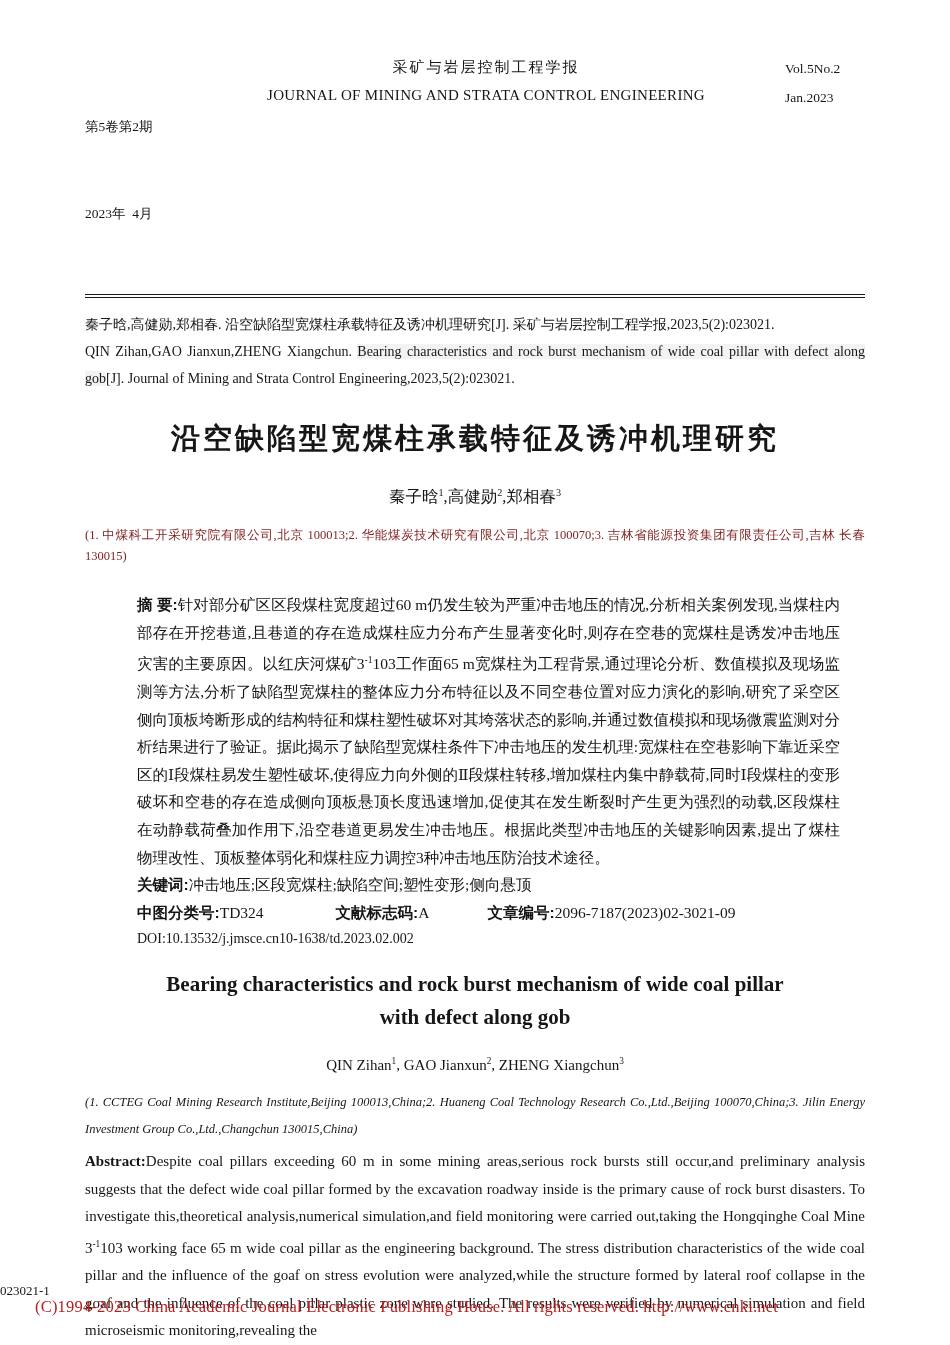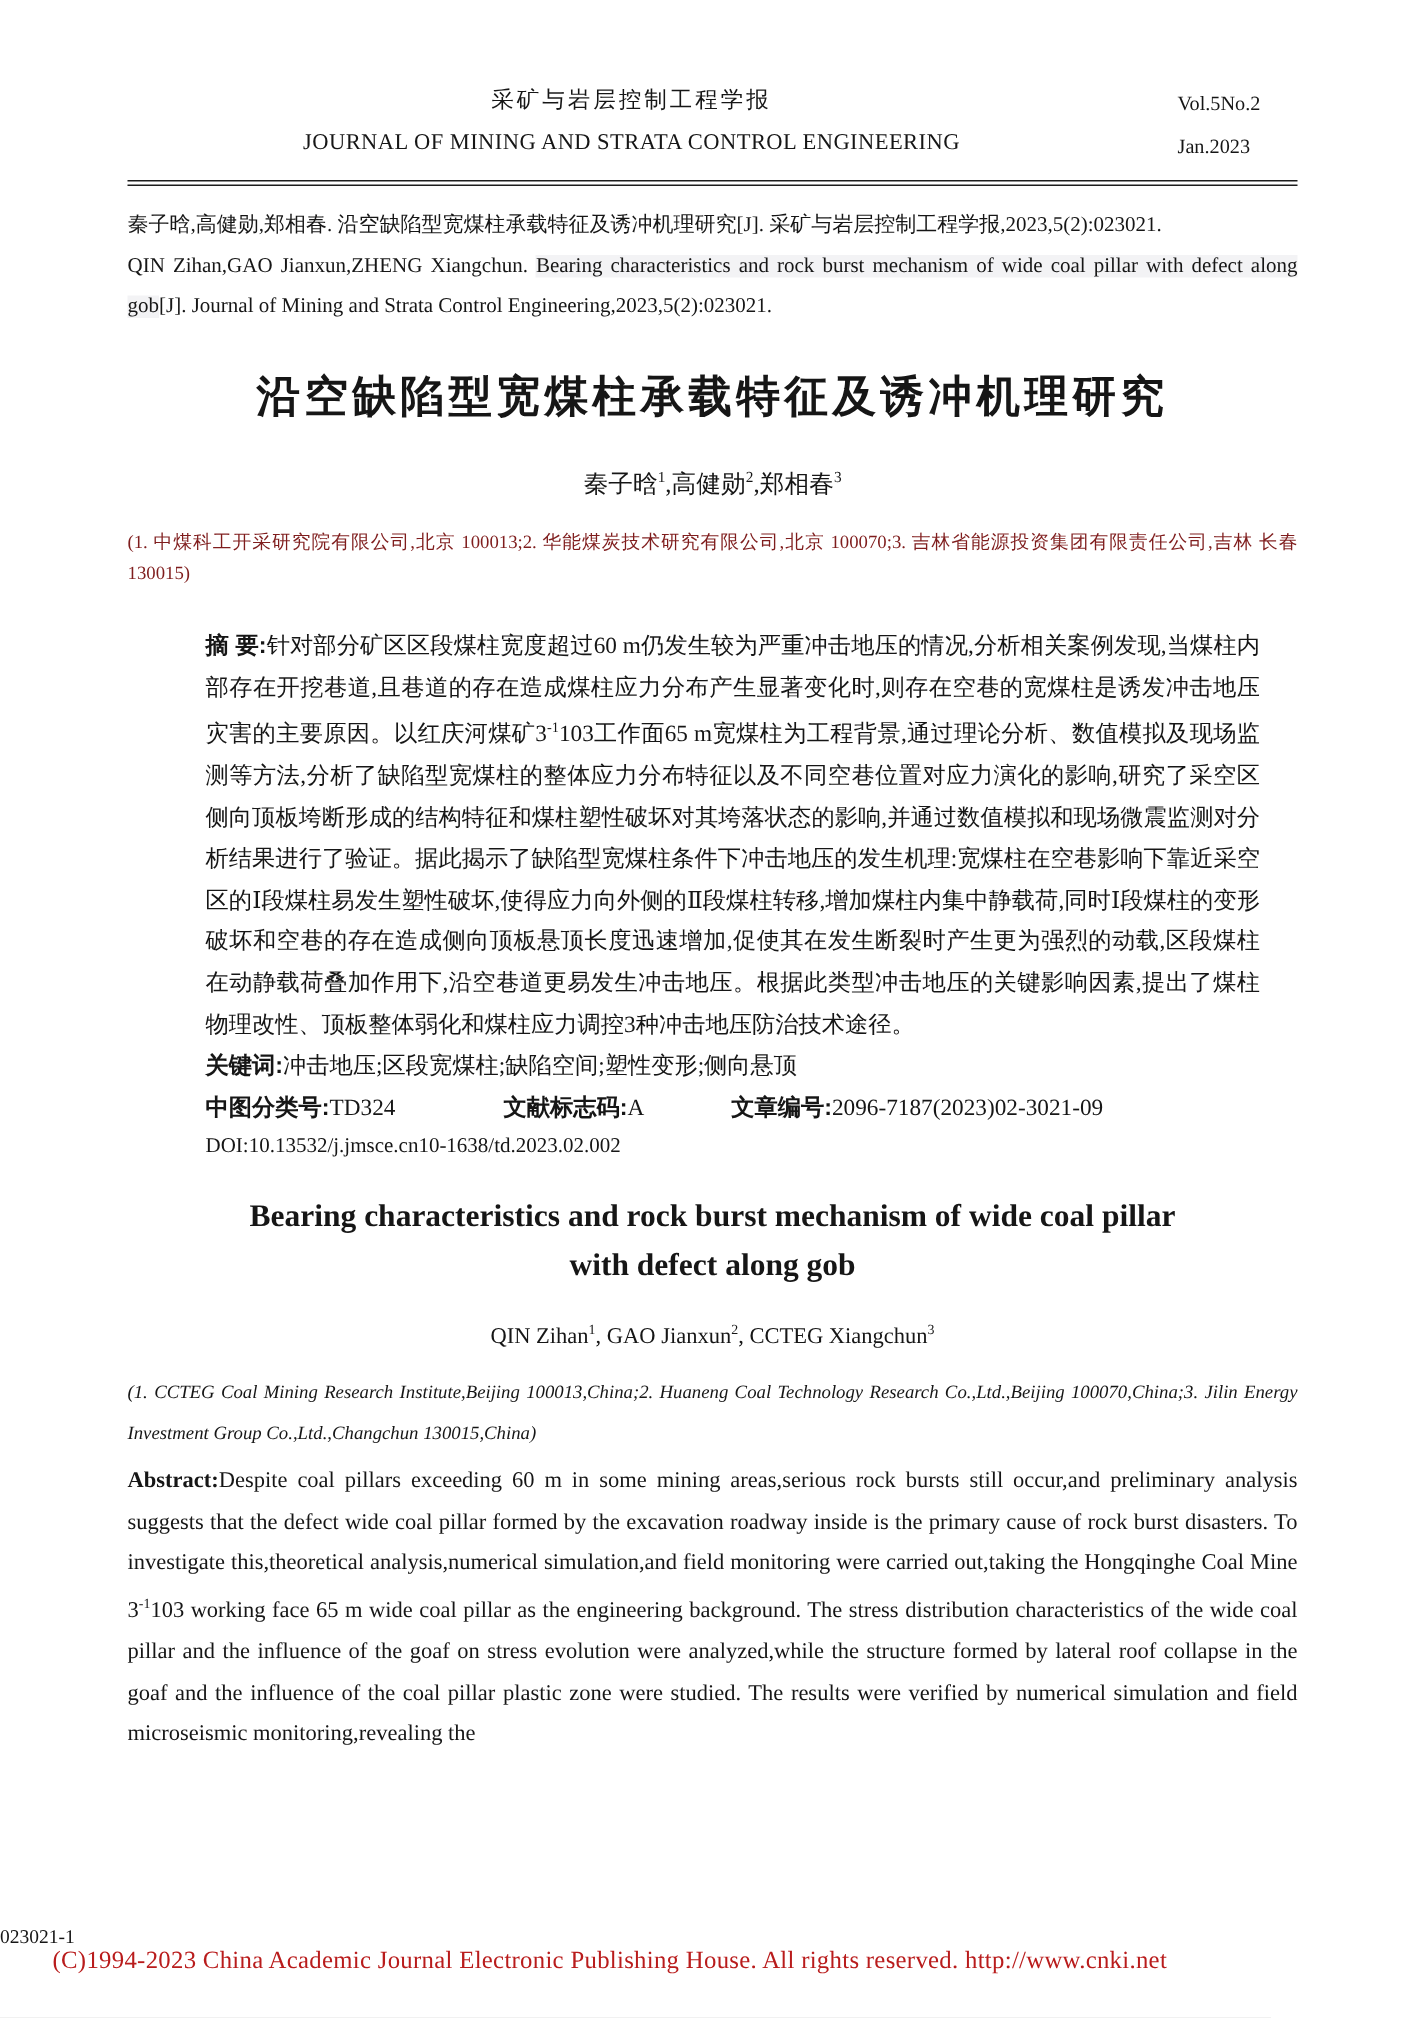--- a/index.html
+++ b/index.html
@@ -64,20 +64,24 @@
   .pagenum { position: absolute; top: 1283px; left: 0; width: 100%; font-size: 13px; }
   .watermark { position: absolute; top: 1297px; left: 35px; font-size: 16.5px; color: #b91c1c; letter-spacing: 0.2px; }
 </style>
 </head>
 <body>
 
 <div class="page">
   <div class="content">
 
     <div class="jheader">
+      <div class="h-left">
+        <div>第5卷第2期</div>
+        <div>2023年  4月</div>
+      </div>
       <div class="h-center">
         <div class="jname-cn">采矿与岩层控制工程学报</div>
         <div class="jname-en">JOURNAL OF MINING AND STRATA CONTROL ENGINEERING</div>
       </div>
       <div class="h-right">
         <div class="hr-row">
             <span>Vol.5</span>
             <span>No.2</span>
           </div>
         <div class="hr-row">
@@ -100,21 +104,21 @@
       <p class="kw"><span class="lbl">关键词:</span><span>冲击地压;区段宽煤柱;缺陷空间;塑性变形;侧向悬顶</span></p>
       <div class="clc-row">
         <span><span class="lbl">中图分类号:</span><span>TD324</span></span>
         <span class="clc-item2"><span class="lbl">文献标志码:</span><span>A</span></span>
         <span class="clc-item3"><span class="lbl">文章编号:</span><span>2096-7187(2023)02-3021-09</span></span>
       </div>
       <p class="doi">DOI:10.13532/j.jmsce.cn10-1638/td.2023.02.002</p>
     </div>
 
     <h2 class="title-en">Bearing characteristics and rock burst mechanism of wide coal pillar with defect along gob</h2>
-    <p class="authors-en"><span>QIN Zihan</span><sup>1</sup><span>, GAO Jianxun</span><sup>2</sup><span>, CCTEG Xiangchun</span><sup>3</sup></p>
+    <p class="authors-en"><span>QIN Zihan</span><sup>1</sup><span>, GAO Jianxun</span><sup>2</sup><span>, ZHENG Xiangchun</span><sup>3</sup></p>
     <p class="aff-en">(1. CCTEG Coal Mining Research Institute,Beijing 100013,China;2. Huaneng Coal Technology Research Co.,Ltd.,Beijing 100070,China;3. Jilin Energy Investment Group Co.,Ltd.,Changchun 130015,China)</p>
 
     <p class="abs-en"><span class="lbl">Abstract:</span><span>Despite coal pillars exceeding 60 m in some mining areas,serious rock bursts still occur,and preliminary analysis suggests that the defect wide coal pillar formed by the excavation roadway inside is the primary cause of rock burst disasters. To investigate this,theoretical analysis,numerical simulation,and field monitoring were carried out,taking the Hongqinghe Coal Mine 3</span><sup>-1</sup><span>103 working face 65 m wide coal pillar as the engineering background. The stress distribution characteristics of the wide coal pillar and the influence of the goaf on stress evolution were analyzed,while the structure formed by lateral roof collapse in the goaf and the influence of the coal pillar plastic zone were studied. The results were verified by numerical simulation and field microseismic monitoring,revealing the</span></p>
 
   </div>
 
   <div class="pagenum">023021-1</div>
   <div class="watermark">(C)1994-2023 China Academic Journal Electronic Publishing House. All rights reserved.    http://www.cnki.net</div>
 </div>
 

